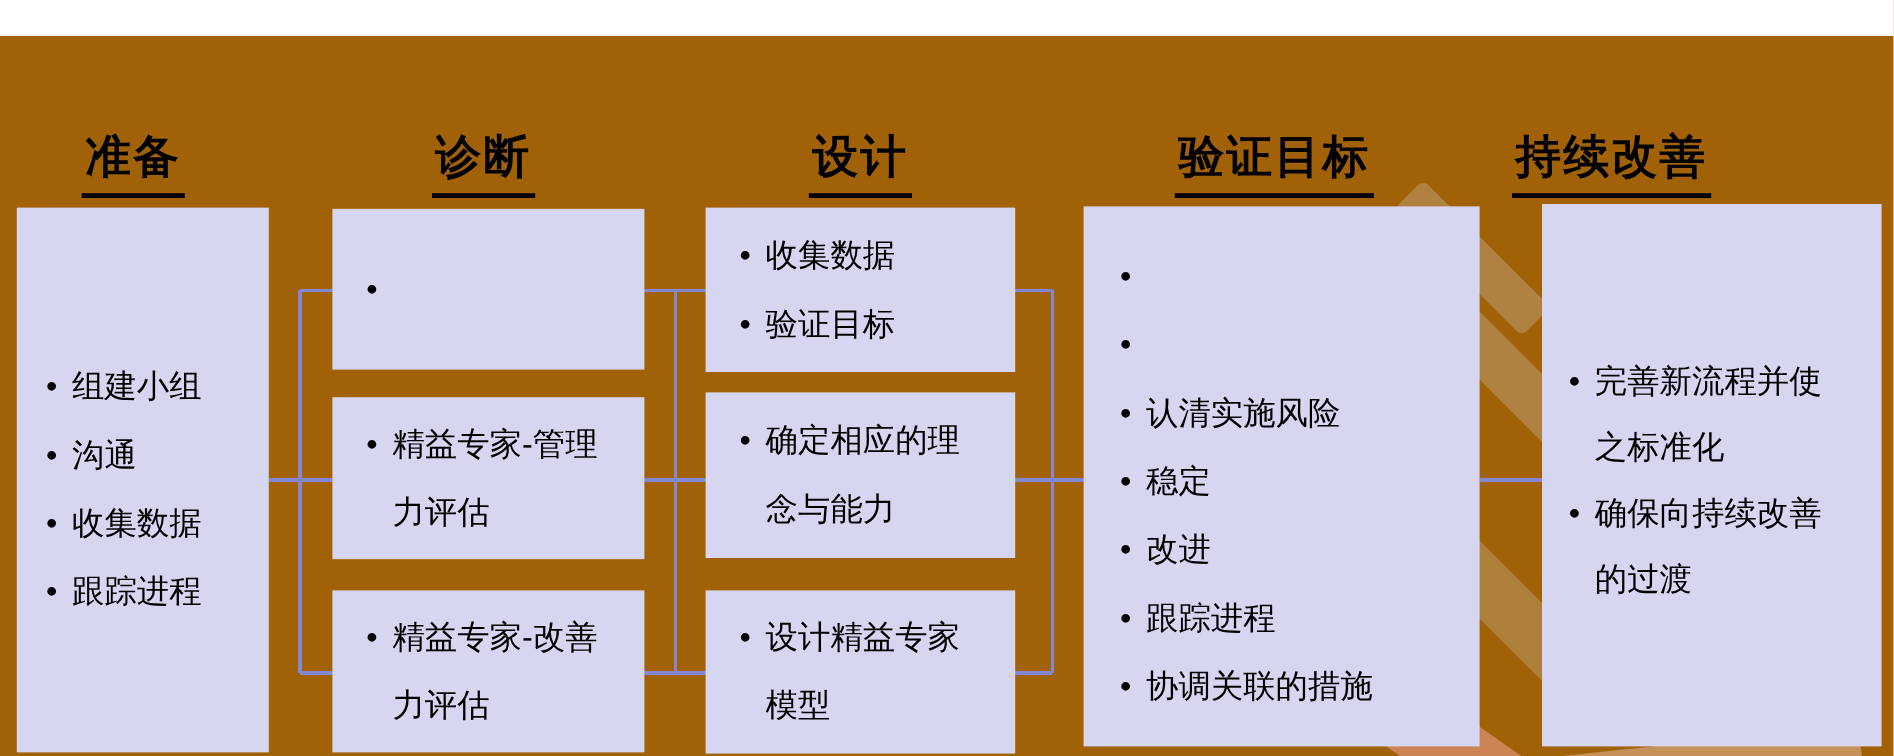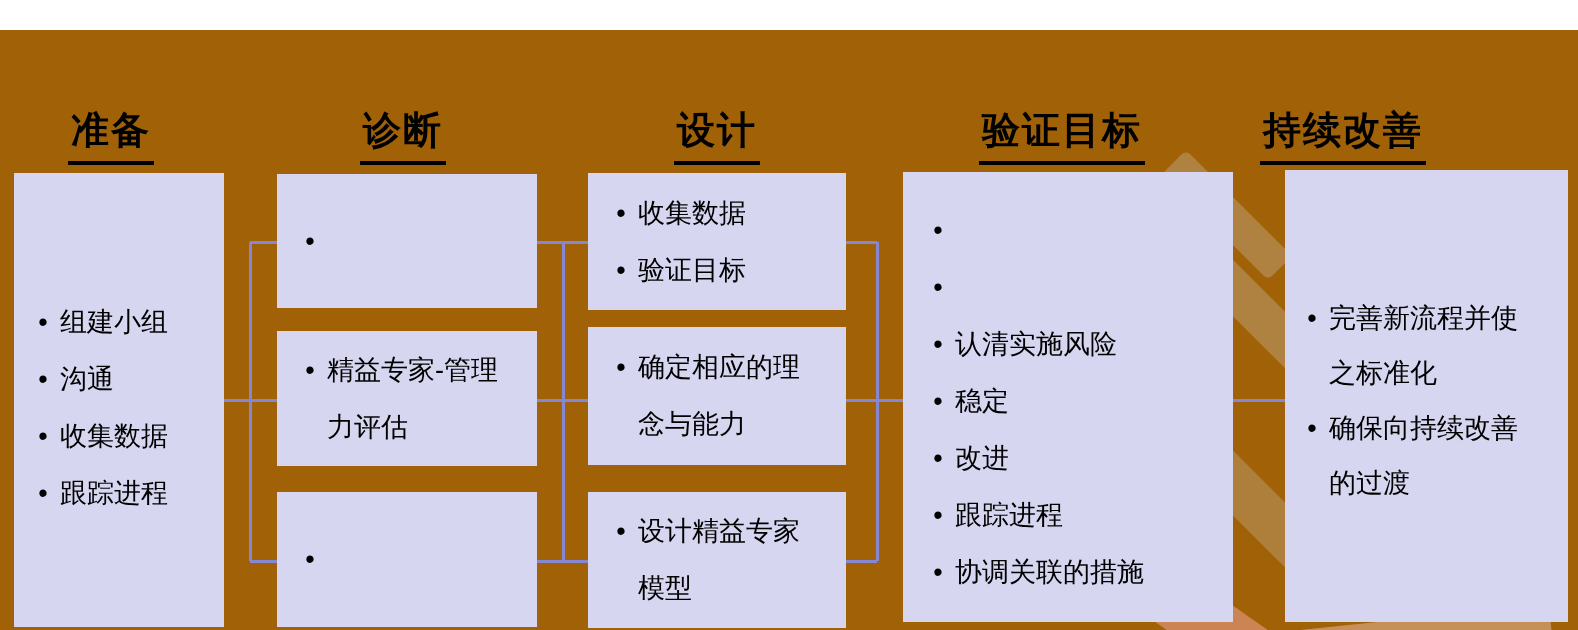--- a/index.html
+++ b/index.html
@@ -102,20 +102,21 @@
   </div>
   <div class="box b2b">
     <div class="item">
       <span class="blt">•</span>
       <span class="txt">精益专家-管理力评估</span>
     </div>
   </div>
   <div class="box b2c">
     <div class="item">
       <span class="blt">•</span>
+      <span class="txt">精益专家-改善力评估</span>
     </div>
   </div>
 
   <div class="box b3a">
     <div class="item">
       <span class="blt">•</span>
       <span class="txt">收集数据</span>
     </div>
     <div class="item">
       <span class="blt">•</span>

